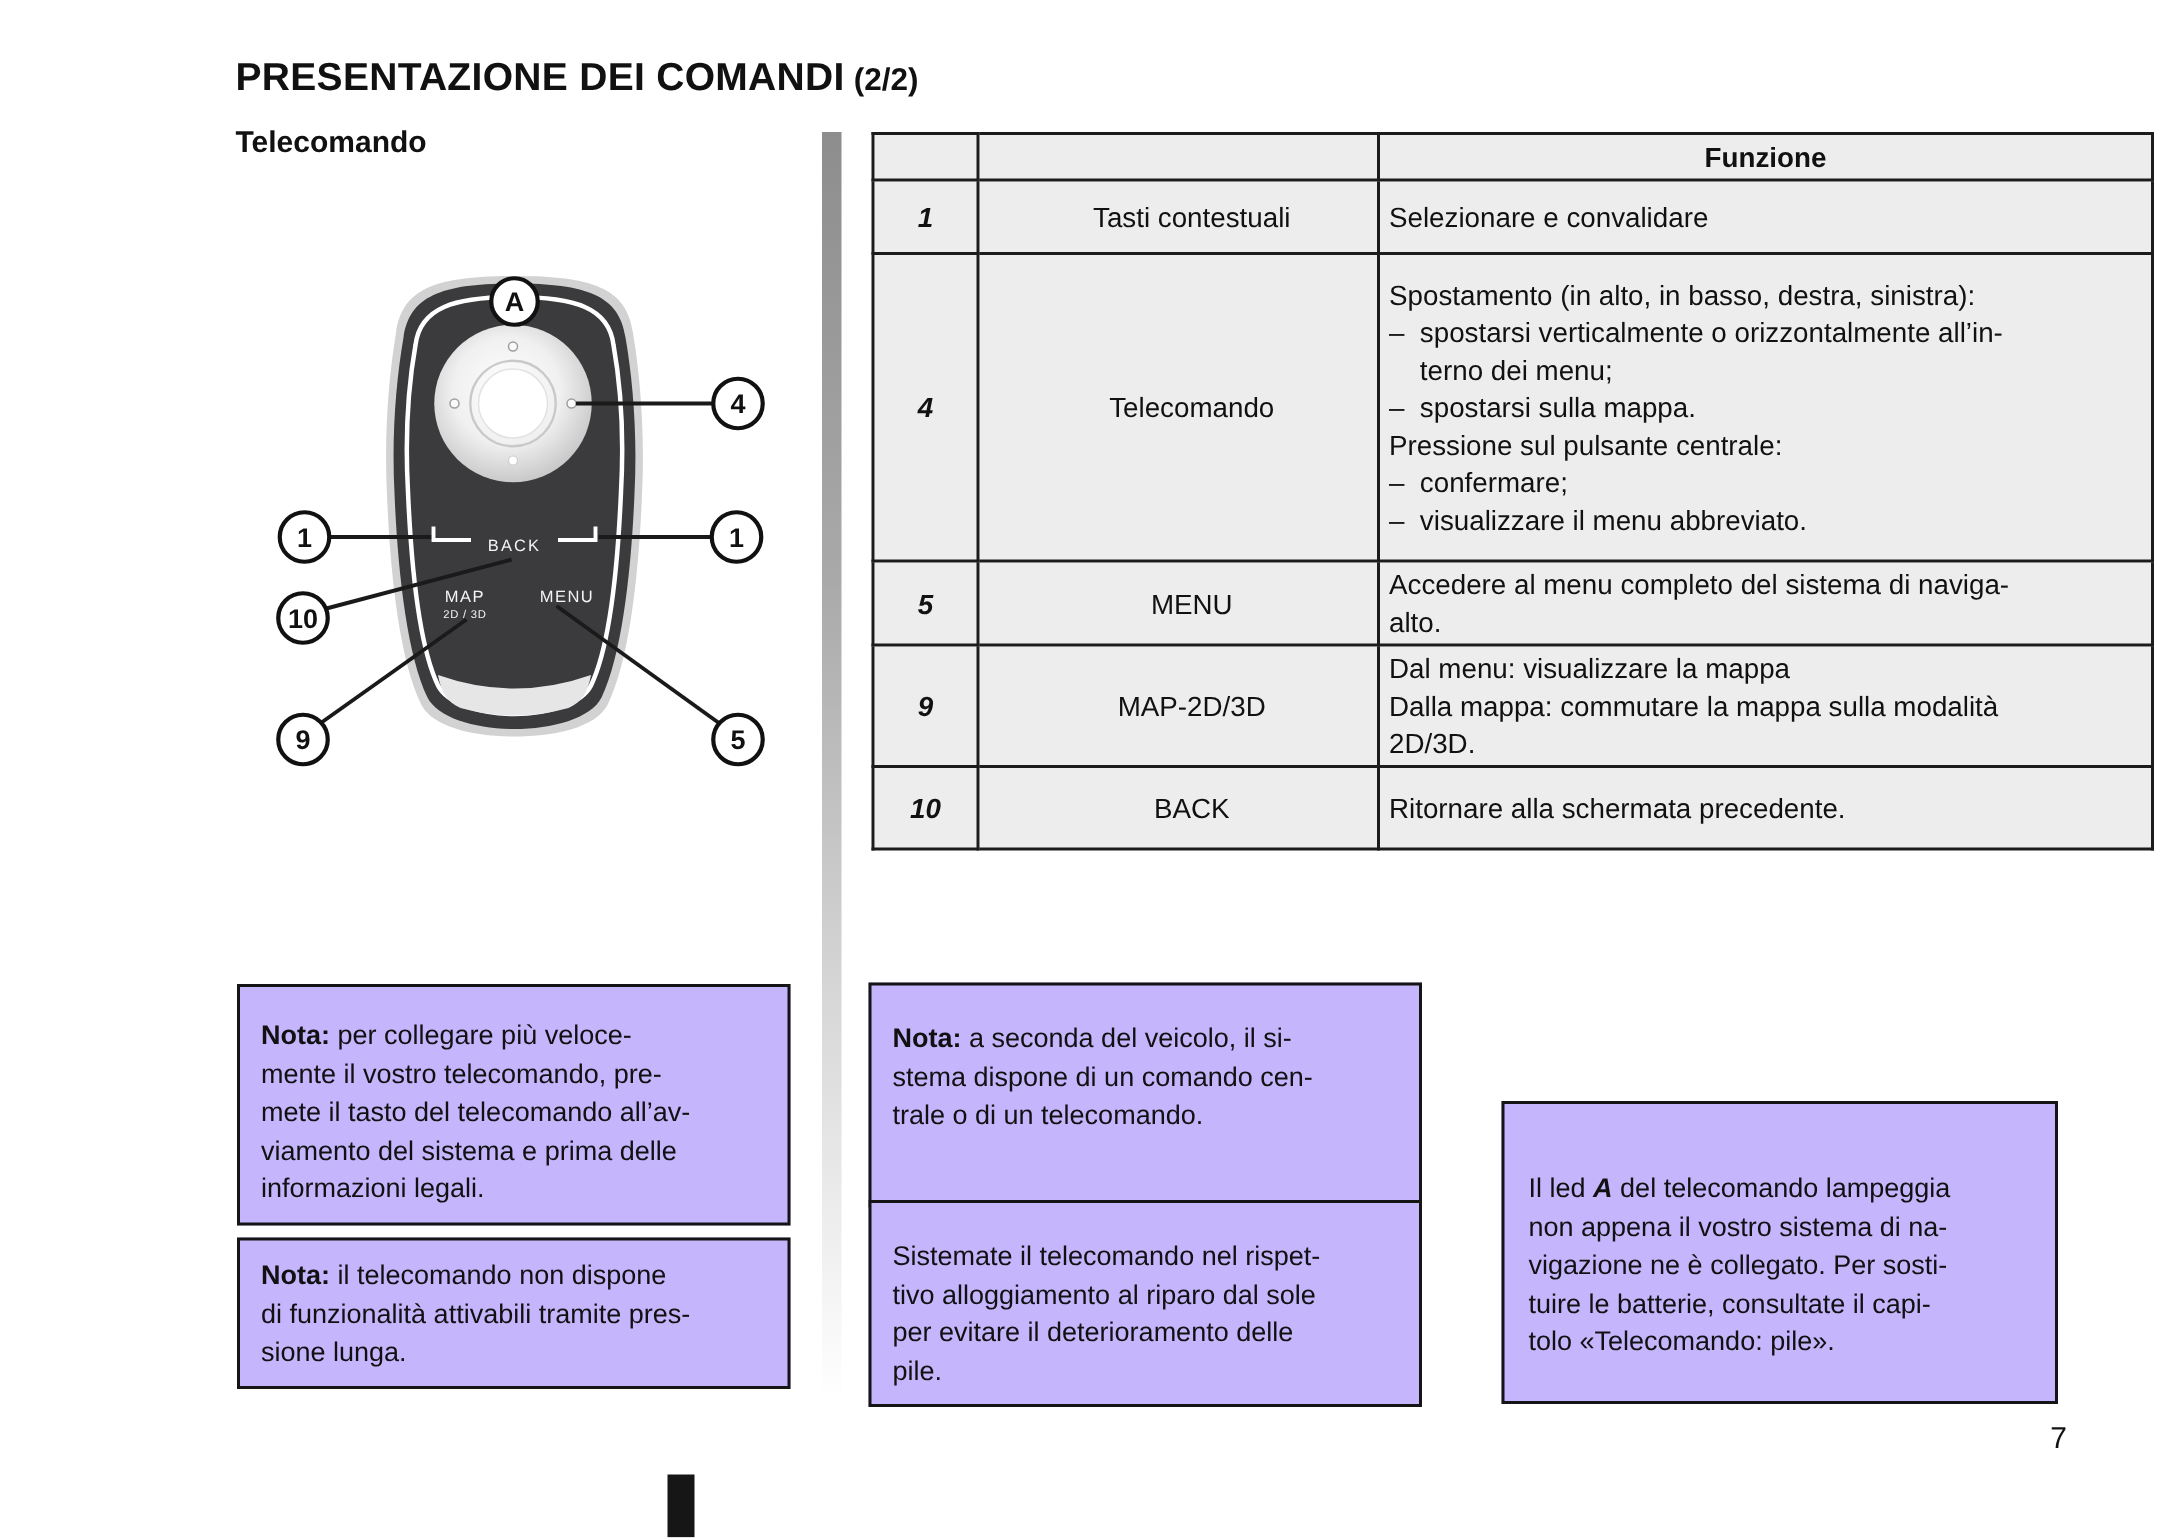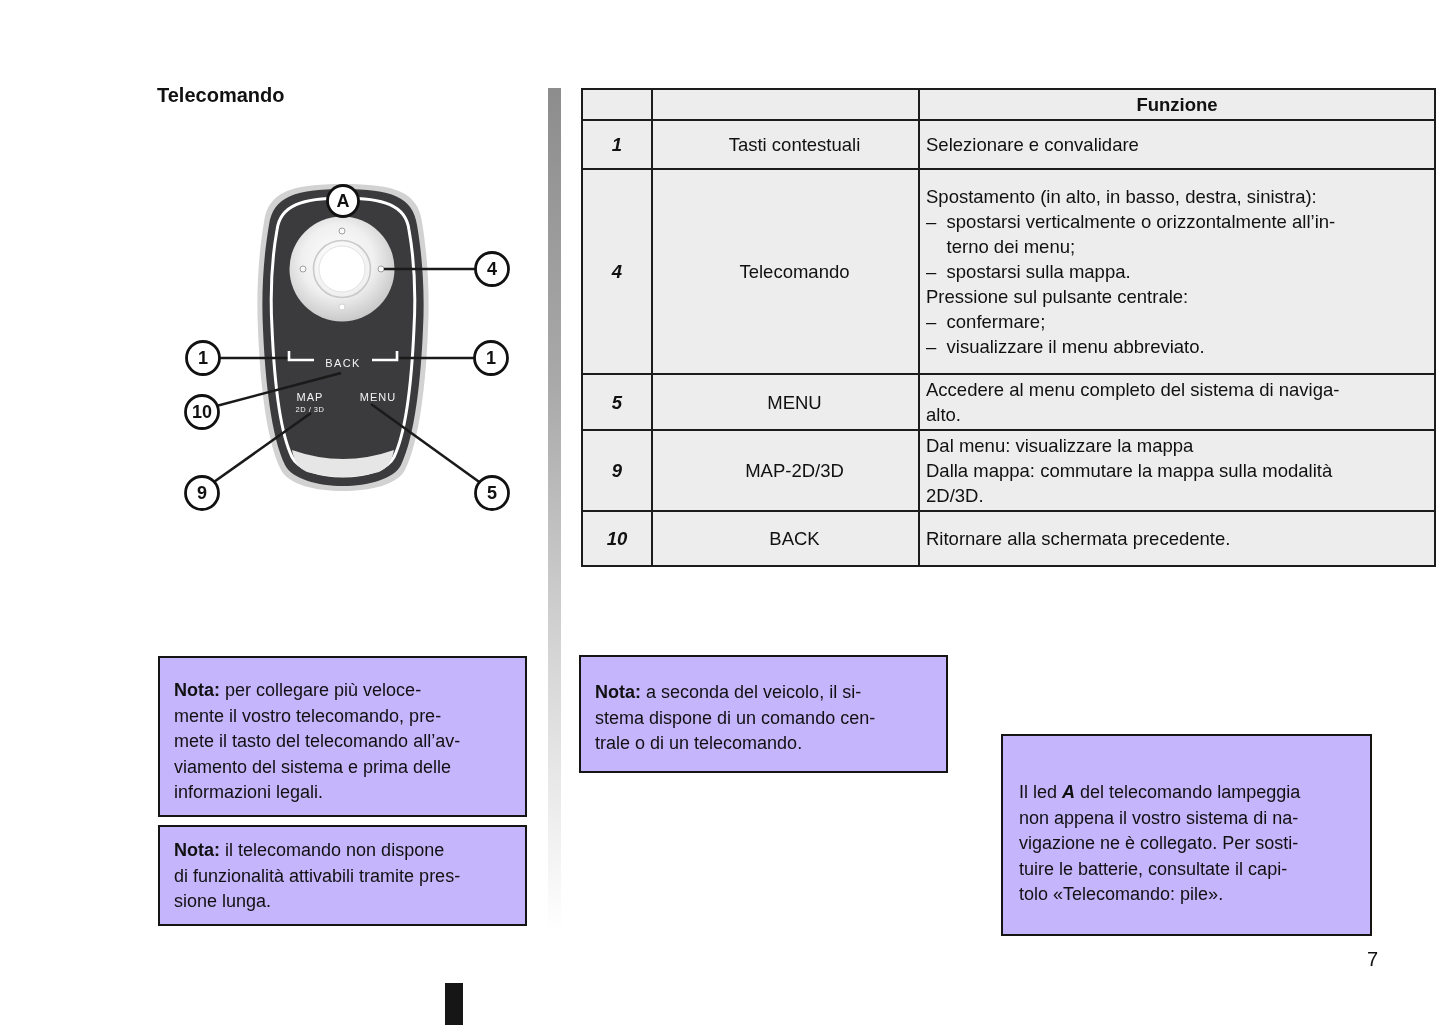--- a/index.html
+++ b/index.html
@@ -26,38 +26,39 @@
   #func-table .c-name{width:235px;text-align:center;padding-left:24px;}
   #func-table .c-func{width:502px;text-align:left;white-space:pre-wrap;}
   #func-table th.c-func{font-weight:bold;text-align:center;white-space:normal;}
   
   .note-box{border:2.5px solid #151515;background:#c4b5fd;box-sizing:border-box;overflow:hidden;}
   .note-text{margin:0;font-size:18px;line-height:25.5px;white-space:pre-line;text-align:left;}
   .nlabel{font-weight:bold;}
   .bi{font-weight:bold;font-style:italic;}
   #note-left-1{left:158px;top:656px;width:369px;height:161px;padding:20px 12px 8px 14px;}
   #note-left-2{left:158px;top:825px;width:369px;height:101px;padding:11px 12px 8px 14px;}
-  #note-mid-1{left:579px;top:655px;width:369px;height:118px;padding:23px 12px 8px 14px;}
+  #note-mid-1{left:579px;top:655px;width:369px;height:150px;padding:23px 12px 8px 14px;}
   #note-mid-2{left:579px;top:800px;width:369px;height:138px;padding:23px 12px 8px 14px;}
   #note-right{left:1001px;top:734px;width:371px;height:202px;padding:44px 12px 8px 16px;}
   
   #page-number{left:1348px;top:948px;width:30px;font-size:20px;text-align:right;}
   #page-marker{left:445px;top:983px;width:18px;height:42px;background:#161616;}
   
   #remote-svg{left:150px;top:170px;}
   .callout-line{stroke:#1a1a1a;stroke-width:2.6;fill:none;}
   .callout-circle{fill:#ffffff;stroke:#111;stroke-width:2.8;}
   .callout-num{font-family:"Liberation Sans","DejaVu Sans",sans-serif;font-weight:bold;font-size:18px;fill:#111;text-anchor:middle;}
   .remote-label{font-family:"Liberation Sans","DejaVu Sans",sans-serif;fill:#f4f4f4;text-anchor:middle;}
 </style>
 </head>
 <body>
 
 <div id="canvas">
 
+  <div class="abs" id="title"><span class="main">PRESENTAZIONE DEI COMANDI</span><span class="suffix">(2/2)</span></div>
 
   <div class="abs" id="section-heading">Telecomando</div>
 
   <div class="abs" id="divider-bar"></div>
 
   <svg class="abs" id="remote-svg" width="380" height="355" viewBox="150 170 380 355" xmlns="http://www.w3.org/2000/svg">
     <defs>
       <radialGradient id="padGrad" cx="46%" cy="42%" r="62%">
         <stop offset="0%" stop-color="#ffffff"></stop>
         <stop offset="55%" stop-color="#f0f0f0"></stop>
@@ -183,20 +184,26 @@
 di funzionalità attivabili tramite pres-
 sione lunga.</span></p>
     </div>
 
   <div class="abs note-box" id="note-mid-1">
       <p class="note-text"><b class="nlabel">Nota:</b> <span>a seconda del veicolo, il si-
 stema dispone di un comando cen-
 trale o di un telecomando.</span></p>
     </div>
 
+  <div class="abs note-box" id="note-mid-2">
+      <p class="note-text"><span>Sistemate il telecomando nel rispet-
+tivo alloggiamento al riparo dal sole
+per evitare il deterioramento delle
+pile.</span></p>
+    </div>
 
   <div class="abs note-box" id="note-right">
       <p class="note-text"><span>Il led</span> <b class="bi">A</b> <span>del telecomando lampeggia
 non appena il vostro sistema di na-
 vigazione ne è collegato. Per sosti-
 tuire le batterie, consultate il capi-
 tolo «Telecomando: pile».</span></p>
     </div>
 
   <div class="abs" id="page-number">7</div>

